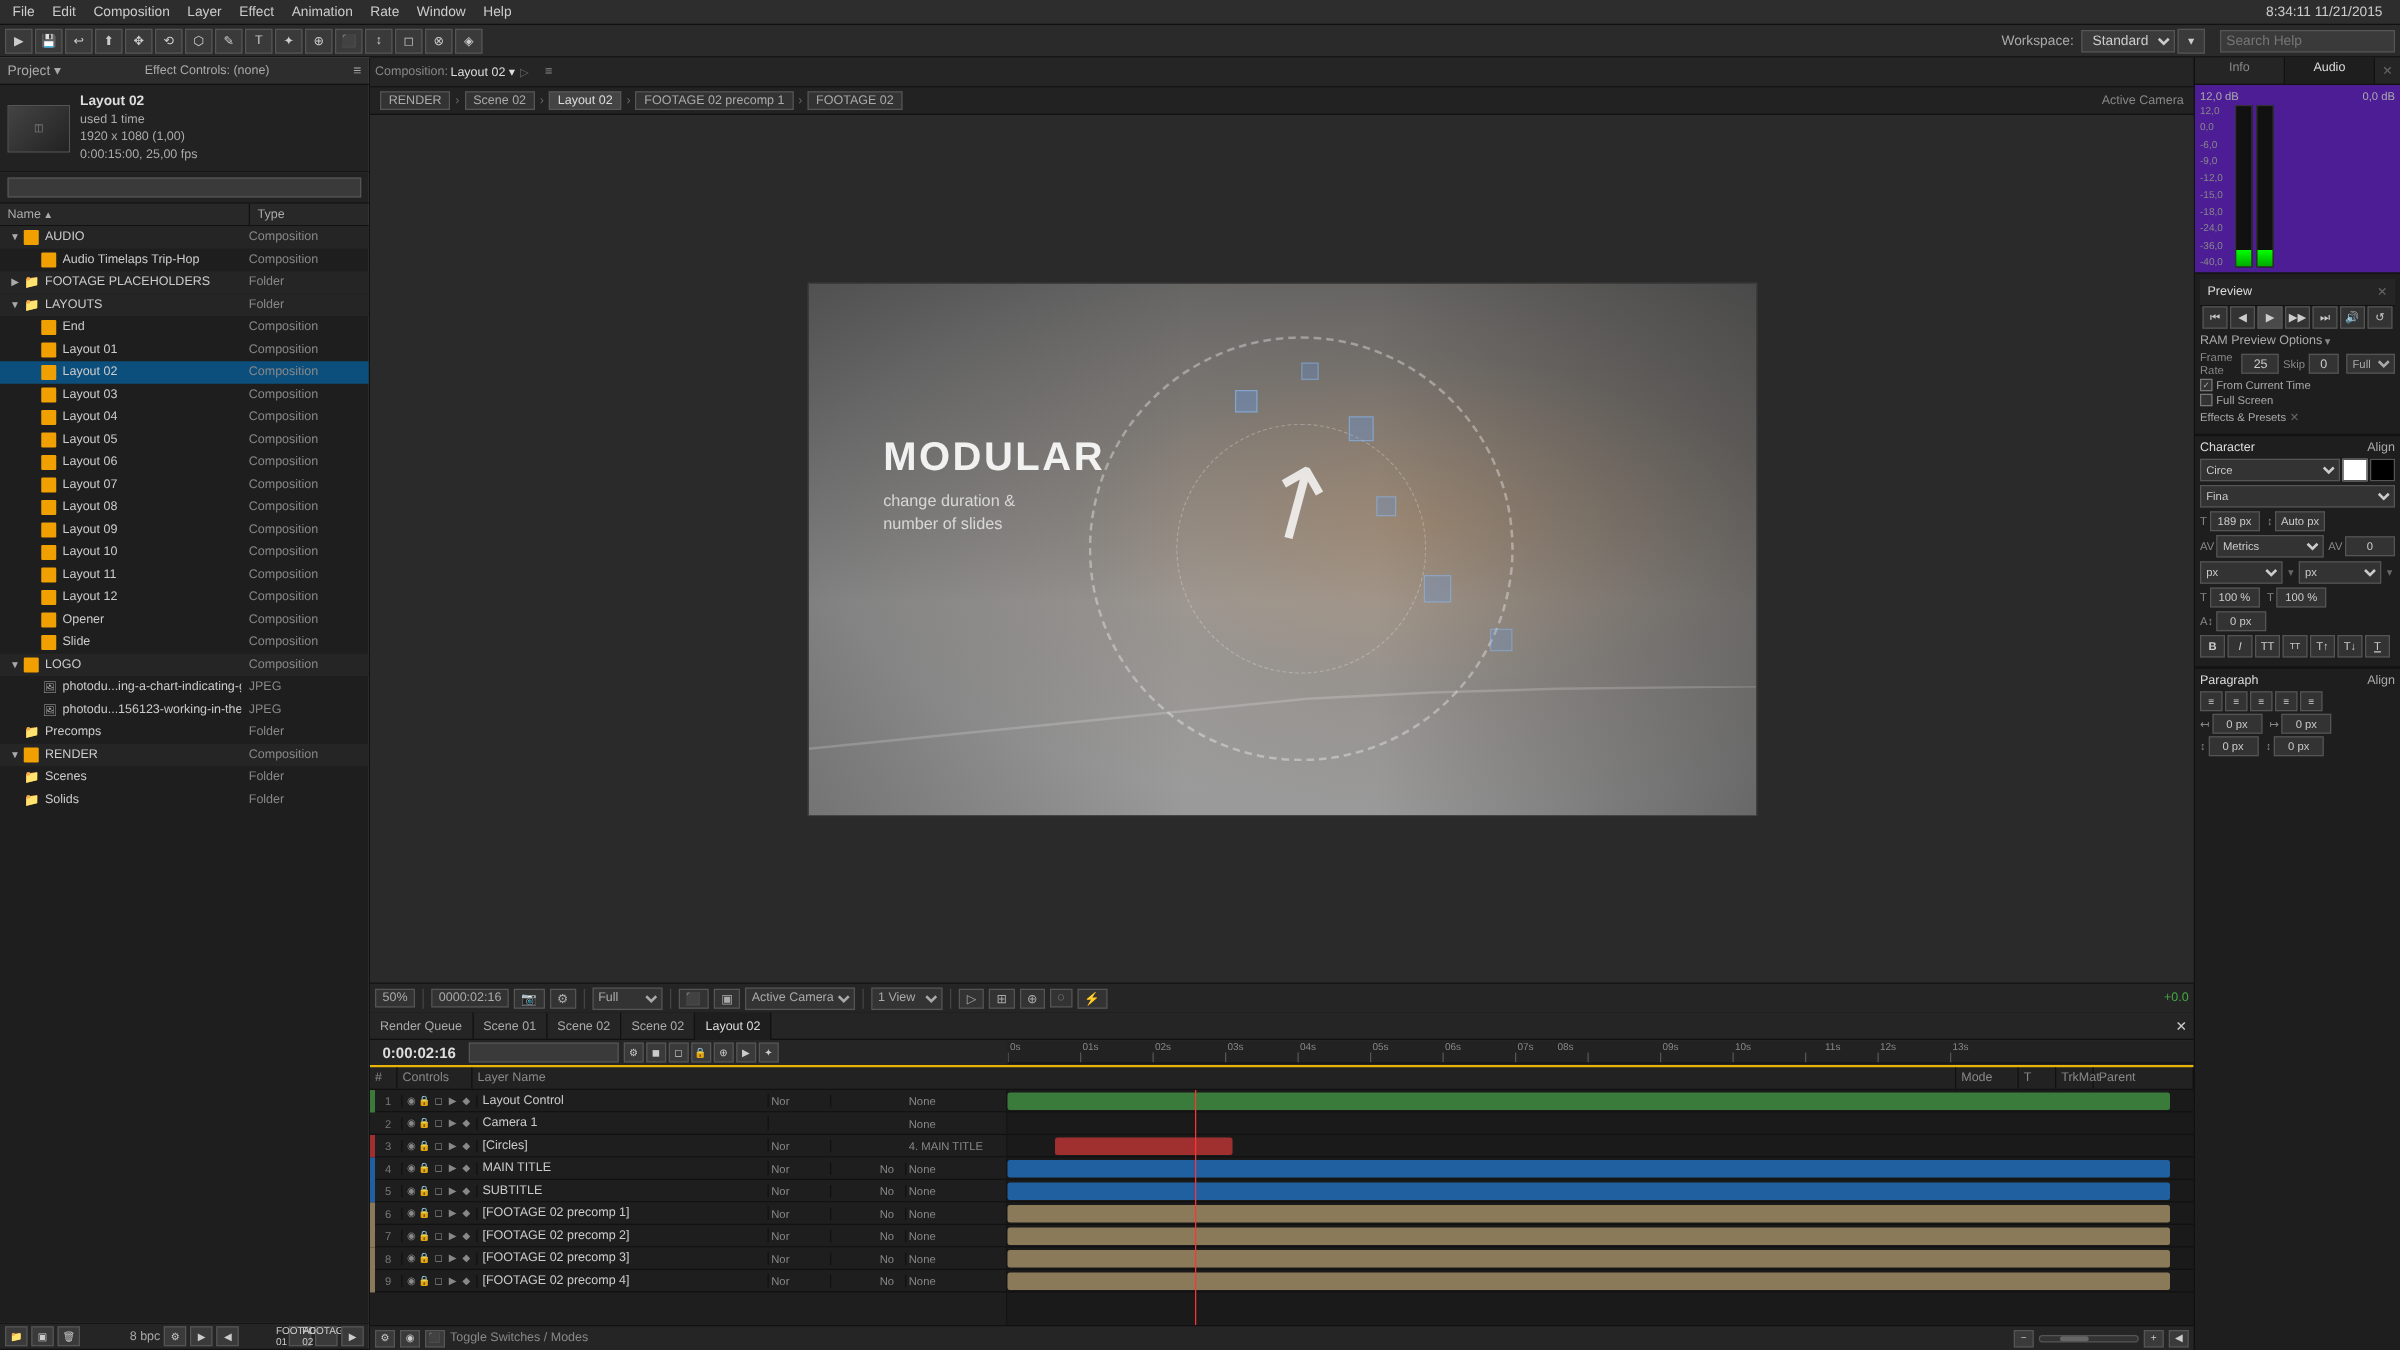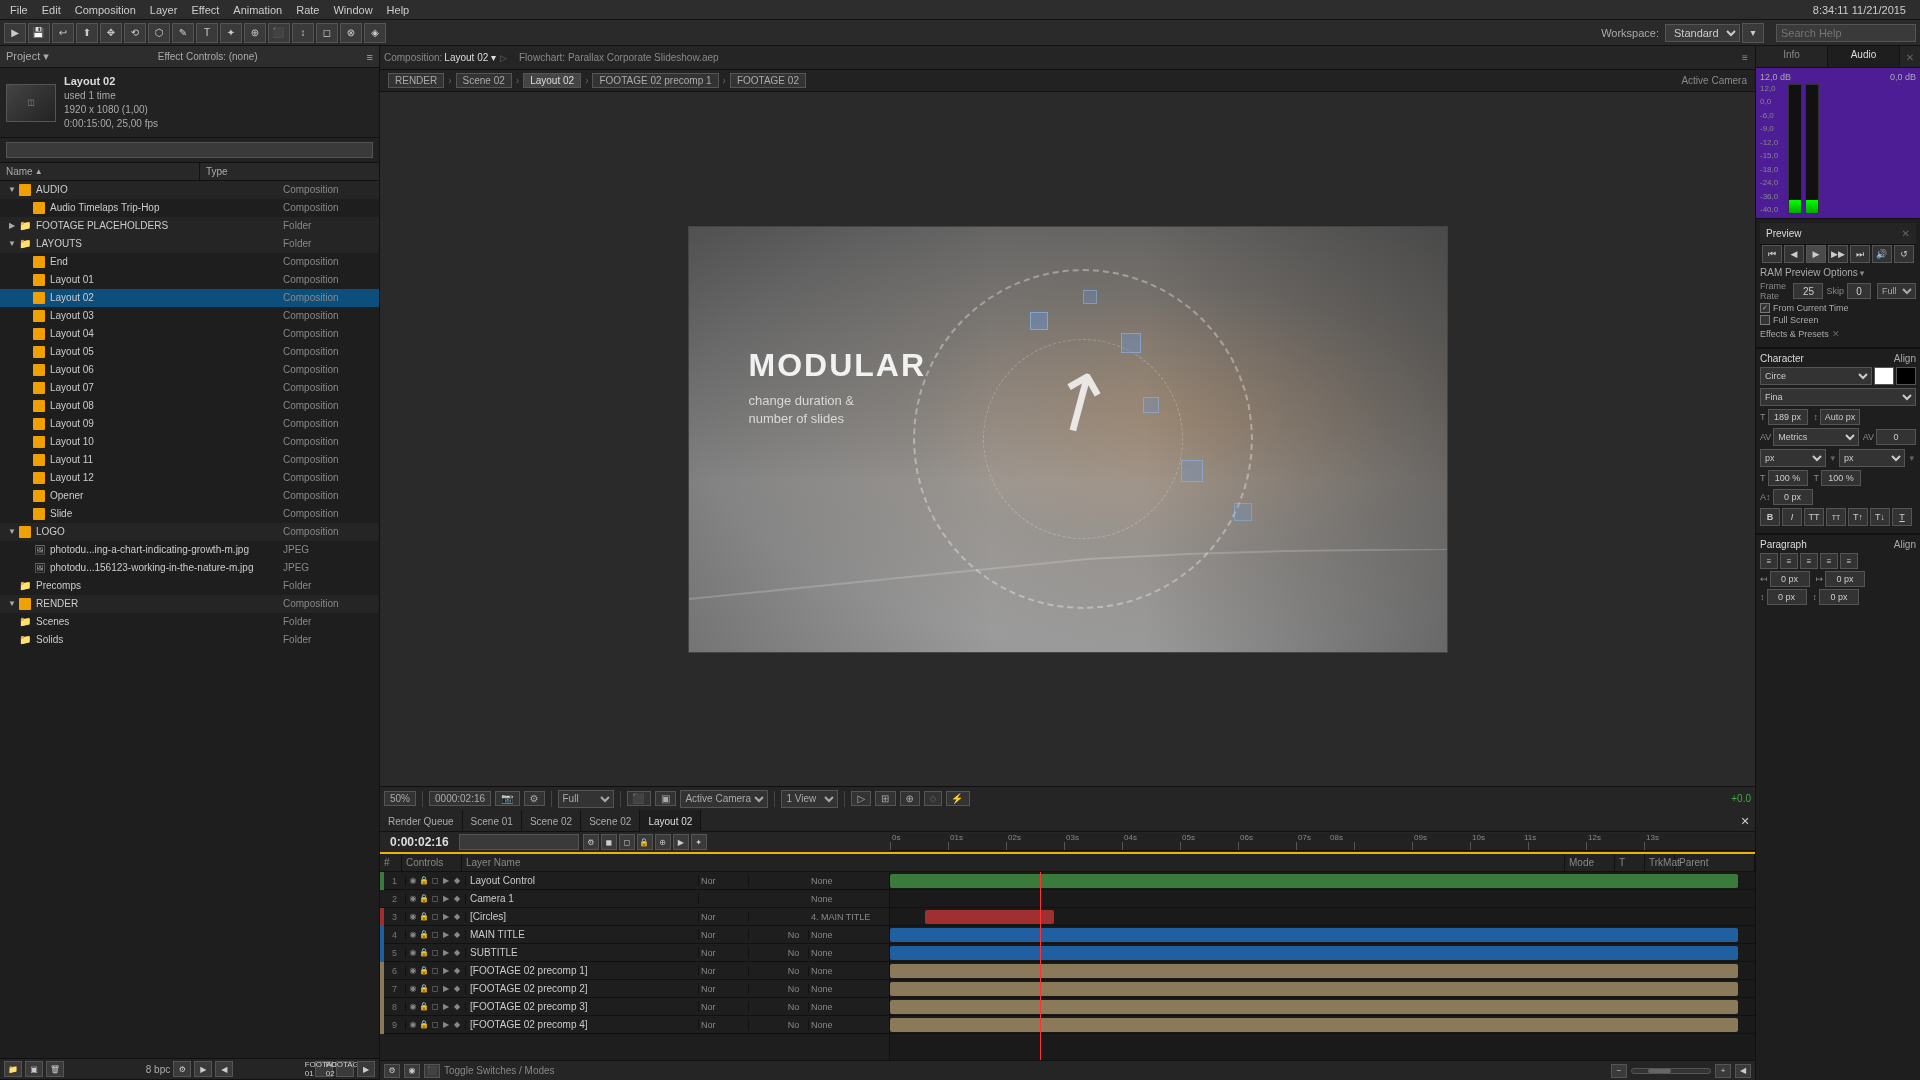--- a/index.html
+++ b/index.html
@@ -86,21 +86,21 @@
     }
 
     
     .main-layout {
       display: flex;
       height: calc(1080px - 20px - 26px);
     }
 
     
     .left-panel {
-      width: 380px;
+      width: 296px;
       display: flex;
       flex-direction: column;
       background: #737373;
       border-right: 1px solid #111;
       flex-shrink: 0;
     }
 
     .panel-header {
       background: #2d2d2d;
       border-bottom: 1px solid #111;
@@ -1075,23 +1075,20 @@
     </div>
   </div>
 
   <div class="center-panel">
 
     <div class="tab-bar">
       <div style="display:flex;align-items:center;padding:0 4px;font-size:10px;color:#888;">
         <span>Composition: </span>
         <span style="color:#ddd;padding:0 2px;">Layout 02 ▾</span>
         <span style="font-size:9px;color:#666;padding:0 2px;">▷</span>
-      </div>
-      <div class="tab-bar" style="flex:1;border:none;background:transparent;height:24px;">
-        <div style="padding:0 6px;font-size:10px;color:#888;">Flowchart: Parallax Corporate Slideshow.aep</div>
       </div>
       <div style="width:20px;height:24px;display:flex;align-items:center;justify-content:center;cursor:pointer;font-size:10px;color:#888;">≡</div>
     </div>
 
     <div class="breadcrumb">
       <div class="breadcrumb-btn">RENDER</div>
       <span class="breadcrumb-arrow">›</span>
       <div class="breadcrumb-btn">Scene 02</div>
       <span class="breadcrumb-arrow">›</span>
       <div class="breadcrumb-btn" style="background:#444;color:#ddd;">Layout 02</div>
@@ -1217,21 +1214,21 @@
               <span style="position: absolute; left: 348px; top: 0px; font-size: 8px; color: rgb(136, 136, 136); padding-left: 2px;">06s</span>
               <div style="position: absolute; left: 406px; bottom: 0px; height: 8px; width: 1px; background: rgb(85, 85, 85);"></div>
               <span style="position: absolute; left: 406px; top: 0px; font-size: 8px; color: rgb(136, 136, 136); padding-left: 2px;">07s</span>
               <div style="position: absolute; left: 464px; bottom: 0px; height: 8px; width: 1px; background: rgb(85, 85, 85);"></div>
               <span style="position: absolute; left: 438px; top: 0px; font-size: 8px; color: rgb(136, 136, 136); padding-left: 2px;">08s</span>
               <div style="position: absolute; left: 522px; bottom: 0px; height: 8px; width: 1px; background: rgb(85, 85, 85);"></div>
               <span style="position: absolute; left: 522px; top: 0px; font-size: 8px; color: rgb(136, 136, 136); padding-left: 2px;">09s</span>
               <div style="position: absolute; left: 580px; bottom: 0px; height: 8px; width: 1px; background: rgb(85, 85, 85);"></div>
               <span style="position: absolute; left: 580px; top: 0px; font-size: 8px; color: rgb(136, 136, 136); padding-left: 2px;">10s</span>
               <div style="position: absolute; left: 638px; bottom: 0px; height: 8px; width: 1px; background: rgb(85, 85, 85);"></div>
-              <span style="position: absolute; left: 632px; top: 0px; font-size: 8px; color: rgb(136, 136, 136); padding-left: 2px;">11s</span>
+              <span style="position: absolute; left: 652px; top: 0px; font-size: 8px; color: rgb(136, 136, 136); padding-left: 2px;">11s</span>
               <div style="position: absolute; left: 696px; bottom: 0px; height: 8px; width: 1px; background: rgb(85, 85, 85);"></div>
               <span style="position: absolute; left: 696px; top: 0px; font-size: 8px; color: rgb(136, 136, 136); padding-left: 2px;">12s</span>
               <div style="position: absolute; left: 754px; bottom: 0px; height: 8px; width: 1px; background: rgb(85, 85, 85);"></div>
               <span style="position: absolute; left: 754px; top: 0px; font-size: 8px; color: rgb(136, 136, 136); padding-left: 2px;">13s</span>
             </div>
         </div>
       </div>
 
       <div class="tl-cols-header">
         <div class="tl-col-label" style="width:22px;">#</div>

